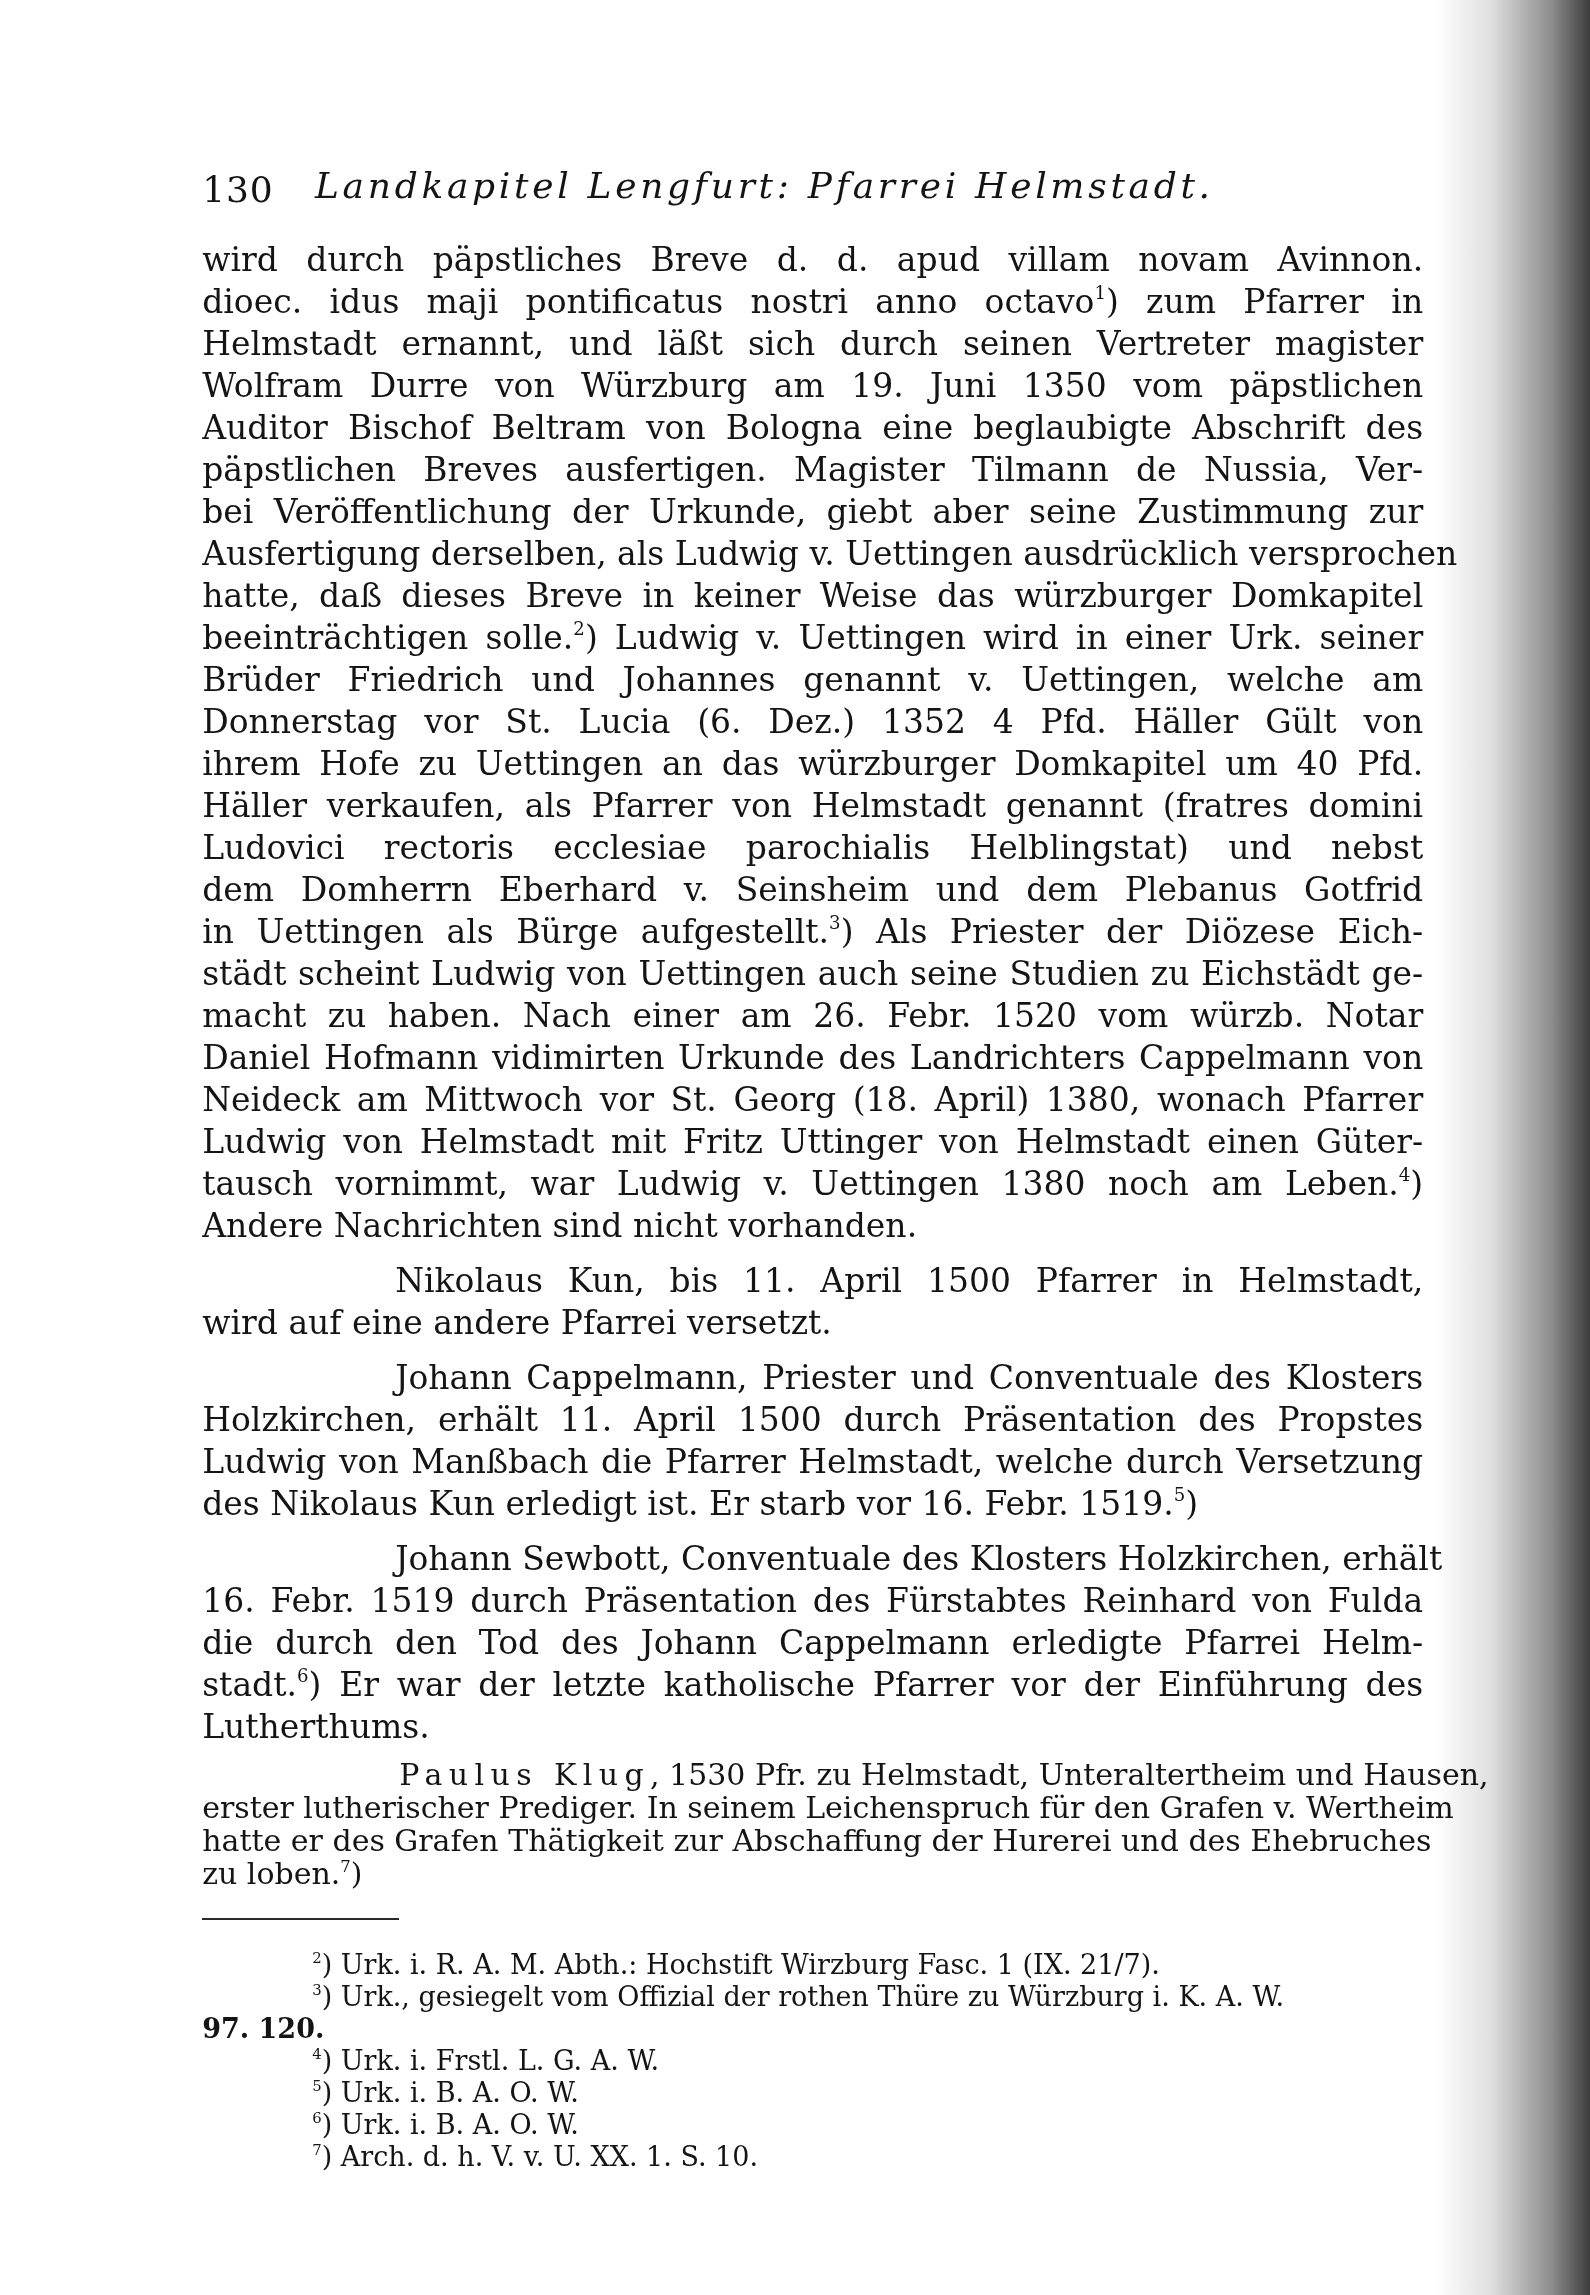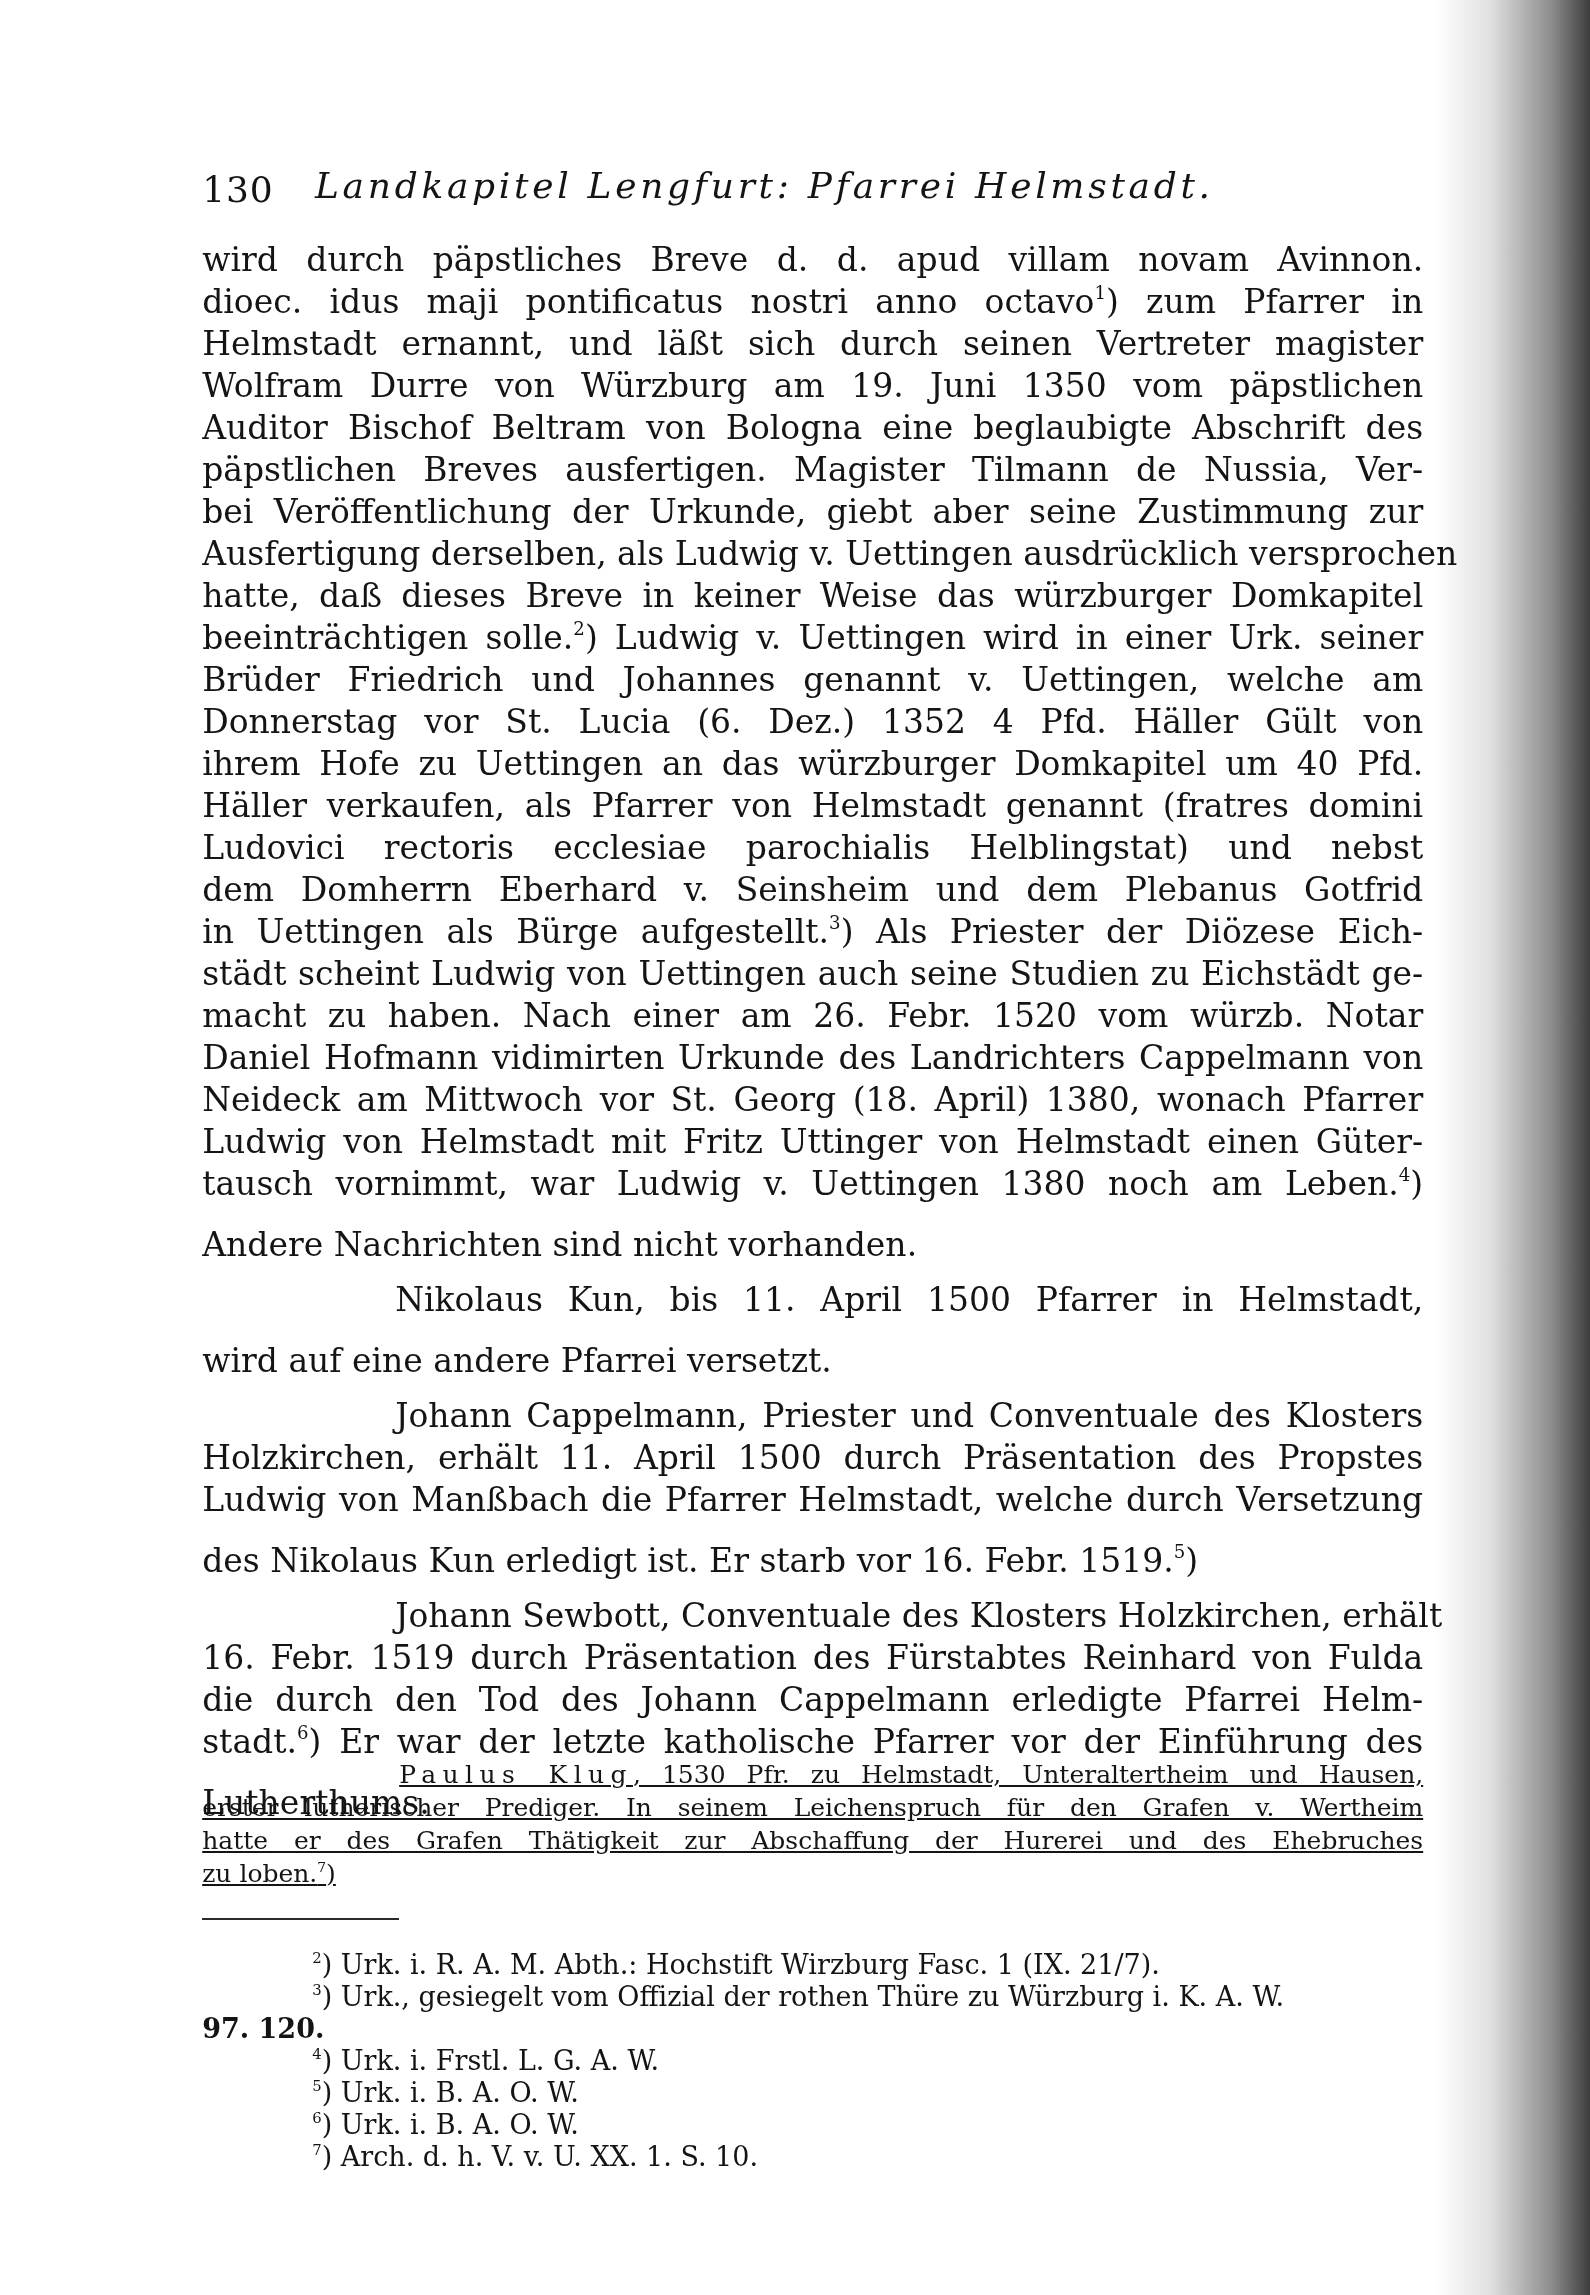--- a/index.html
+++ b/index.html
@@ -28,26 +28,26 @@
   .head-title { position: absolute; left: 122px; top: 0; letter-spacing: 3.7px; font-style: italic; }
 
   .body-text {
     position: absolute; top: 239px; left: 9.2px; width: 1221px;
     font-size: 33px; line-height: 42px;
     text-align: justify;
   }
   .body-text p { margin: 0; }
   .body-text p.indent { text-indent: 193px; margin-top: 13px; }
   .body-text .line { display: block; text-align: justify; text-align-last: justify; white-space: nowrap; }
-  .body-text .line.last { text-align-last: left; margin-top: 19px; }
+  .body-text .line.last { text-align-last: left; }
   sup { font-size: 0.55em; line-height: 0; vertical-align: 0.75em; }
 
   .small-note {
     position: absolute; top: 1758px; left: 9.2px; width: 1221px;
-    font-size: 25px; line-height: 33px; text-decoration: underline;
+    font-size: 30px; line-height: 33px;
   }
   .small-note .line { display: block; text-align: justify; text-align-last: justify; white-space: nowrap; }
   .small-note .line.first { padding-left: 197px; }
   .small-note .line.last { text-align-last: left; }
   .spaced { letter-spacing: 6.4px; }
 
   .rule {
     position: absolute; top: 1918px; left: 9.2px; width: 197px; height: 2.3px; background: #2a2a2a;
   }
   .footnotes {

